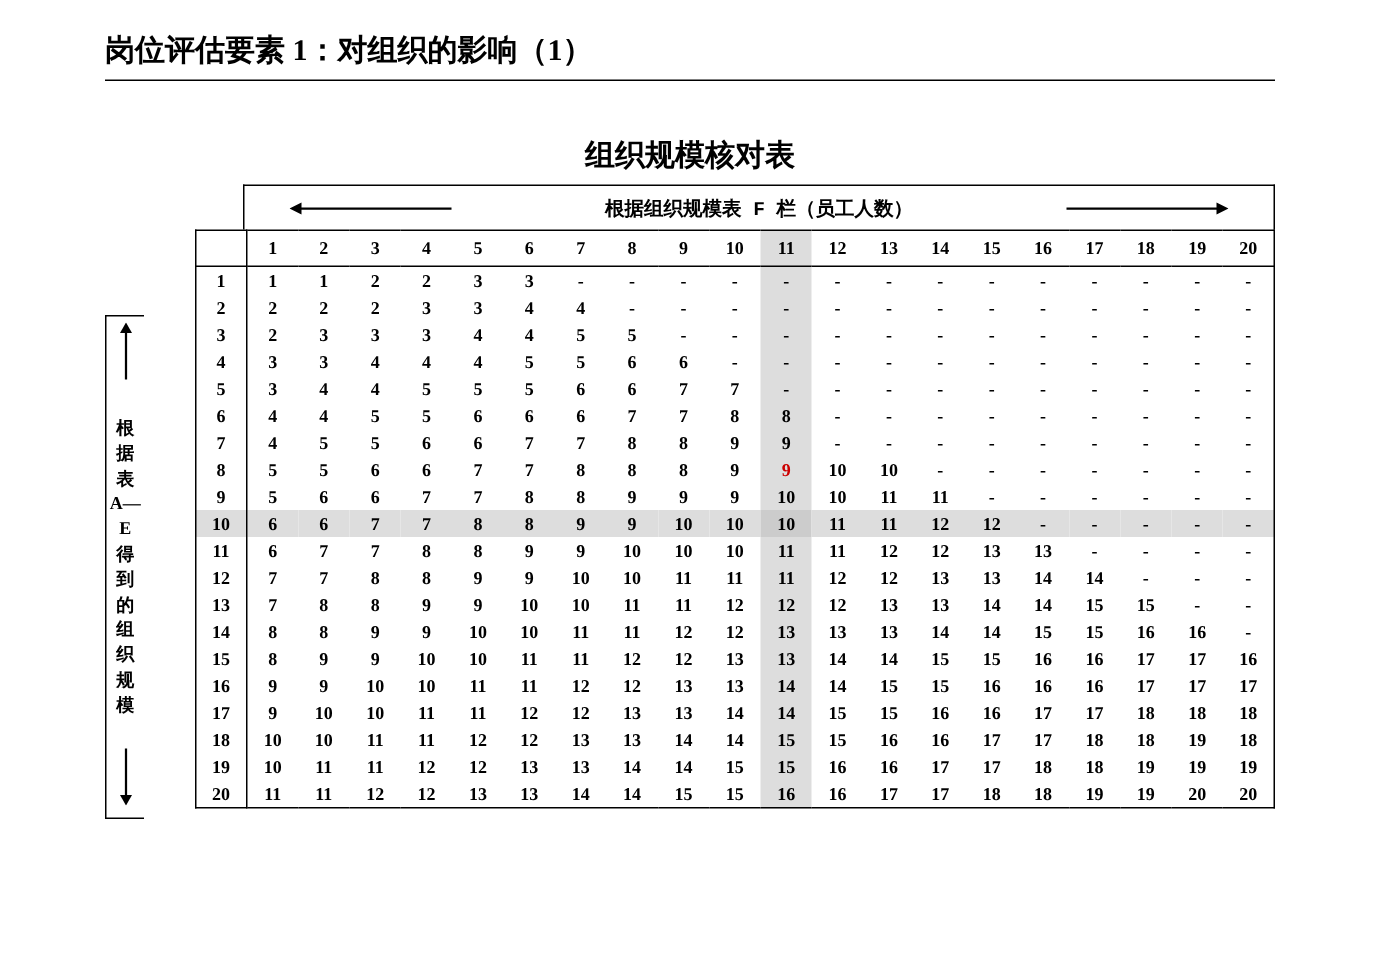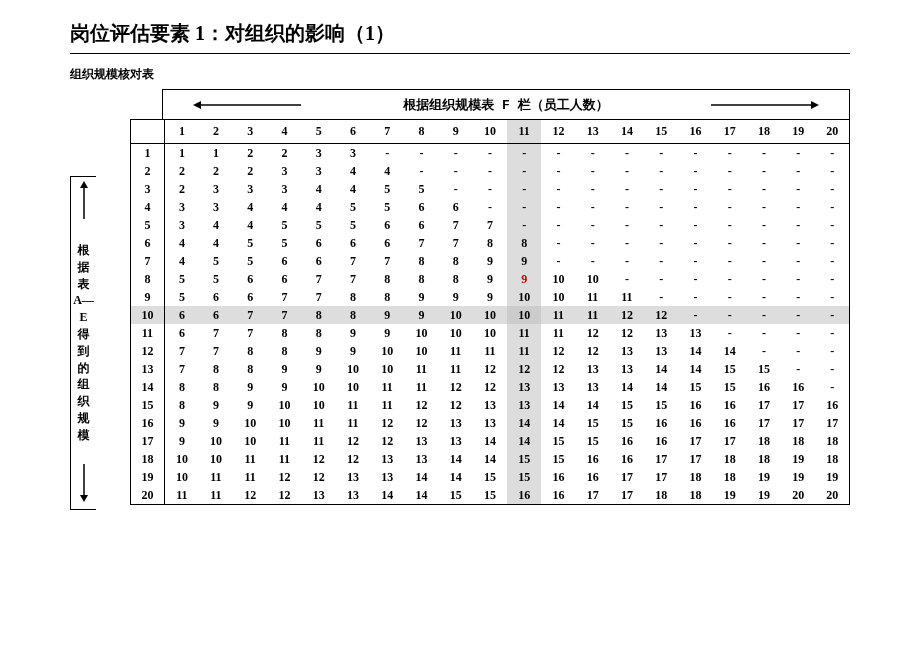--- a/index.html
+++ b/index.html
@@ -9,25 +9,25 @@
     margin: 0;
     padding: 20px 70px;
     width: 920px;
     color: #000;
   }
   .title {
     font-size: 20px;
     font-weight: bold;
     padding-bottom: 6px;
     border-bottom: 1.5px solid #000;
-    margin-bottom: 12px;
+    margin-bottom: 36px;
   }
   .subtitle {
-    text-align: left;
-    font-size: 12px;
+    text-align: center;
+    font-size: 20px;
     font-weight: bold;
     margin-bottom: 6px;
     font-family: Liberation Serif, serif;
   }
   .wrap {
     display: flex;
     align-items: stretch;
   }
   .sidelabel {
     width: 26px;

